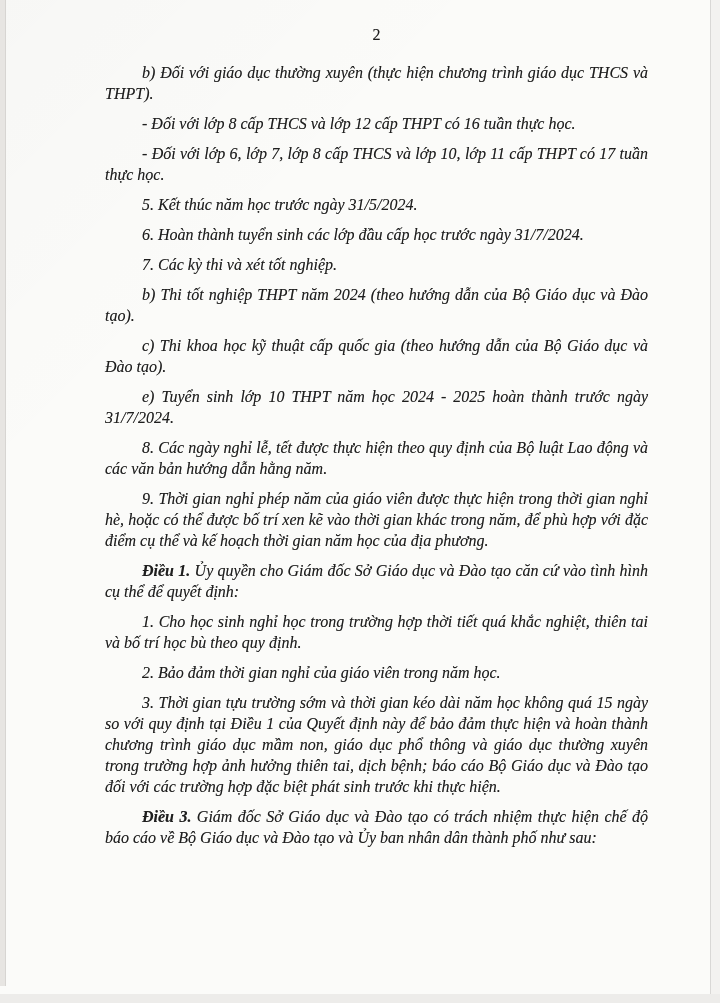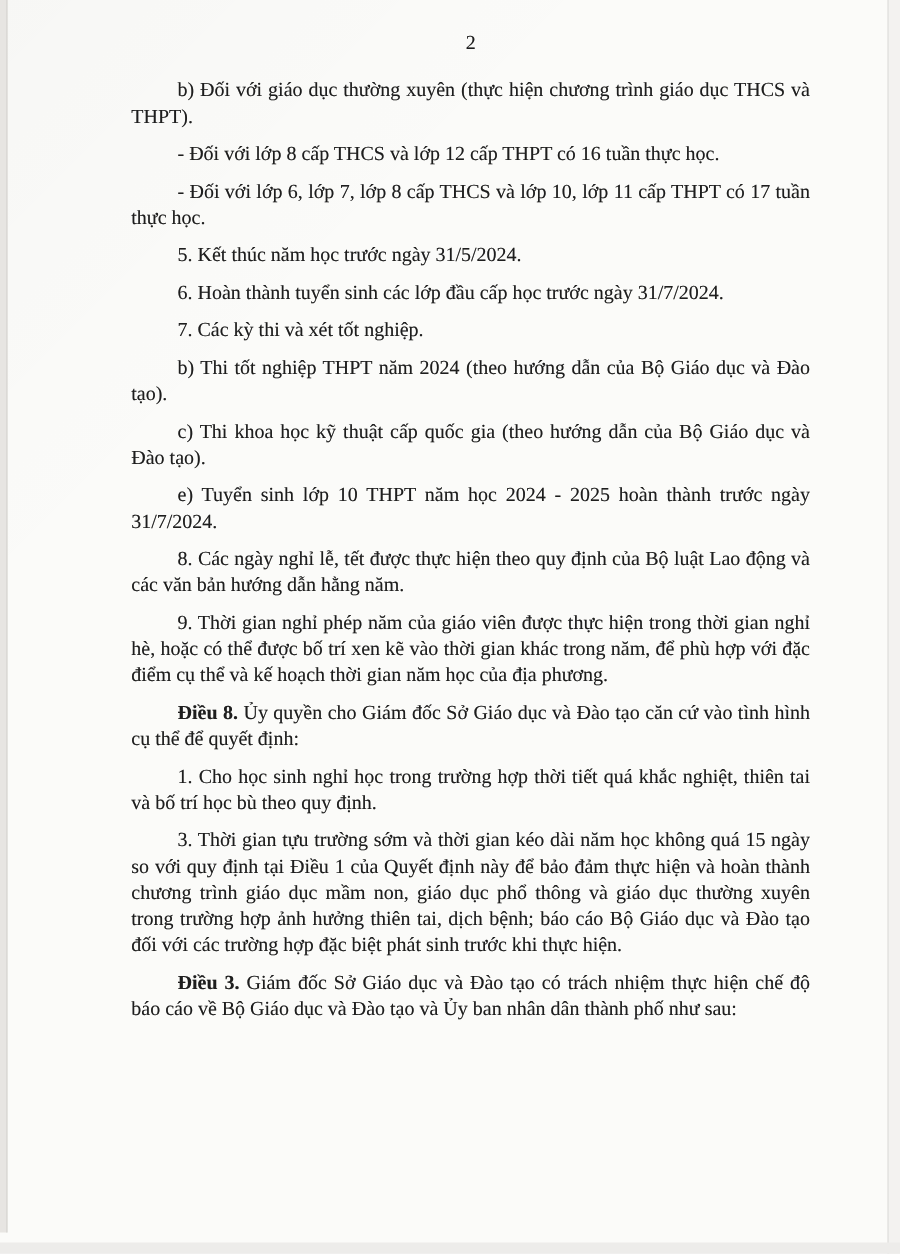--- a/index.html
+++ b/index.html
@@ -42,20 +42,21 @@
   }
   .page-number{
     position:absolute;top:24px;left:105px;width:543px;
     text-align:center;font-size:16px;line-height:21px;
     text-shadow:0 0 0.5px rgba(30,30,30,0.45);
   }
   .text-block{
     position:absolute;top:62px;left:105px;width:543px;
     font-size:16px;line-height:21px;text-align:justify;
     text-shadow:0 0 0.5px rgba(30,30,30,0.45);
+    font-style:italic;
   }
   .text-block p{
     margin:0 0 9px 0;
     text-indent:37px;
   }
   .text-block b{font-weight:bold;}
 </style>
 </head>
 <body>
 
@@ -72,18 +73,19 @@
     <p><span>- Đối với lớp 8 cấp THCS và lớp 12 cấp THPT có 16 tuần thực học.</span></p>
     <p><span>- Đối với lớp 6, lớp 7, lớp 8 cấp THCS và lớp 10, lớp 11 cấp THPT có 17 tuần thực học.</span></p>
     <p><span>5. Kết thúc năm học trước ngày 31/5/2024.</span></p>
     <p><span>6. Hoàn thành tuyển sinh các lớp đầu cấp học trước ngày 31/7/2024.</span></p>
     <p><span>7. Các kỳ thi và xét tốt nghiệp.</span></p>
     <p><span>b) Thi tốt nghiệp THPT năm 2024 (theo hướng dẫn của Bộ Giáo dục và Đào tạo).</span></p>
     <p><span>c) Thi khoa học kỹ thuật cấp quốc gia (theo hướng dẫn của Bộ Giáo dục và Đào tạo).</span></p>
     <p><span>e) Tuyển sinh lớp 10 THPT năm học 2024 - 2025 hoàn thành trước ngày 31/7/2024.</span></p>
     <p><span>8. Các ngày nghỉ lễ, tết được thực hiện theo quy định của Bộ luật Lao động và các văn bản hướng dẫn hằng năm.</span></p>
     <p><span>9. Thời gian nghỉ phép năm của giáo viên được thực hiện trong thời gian nghỉ hè, hoặc có thể được bố trí xen kẽ vào thời gian khác trong năm, để phù hợp với đặc điểm cụ thể và kế hoạch thời gian năm học của địa phương.</span></p>
-    <p><b>Điều 8.</b><span> Ủy quyền cho Giám đốc Sở Giáo dục và Đào tạo căn cứ vào tình hình cụ thể để quyết định:</span></p>
+    <p><b>Điều 1.</b><span> Ủy quyền cho Giám đốc Sở Giáo dục và Đào tạo căn cứ vào tình hình cụ thể để quyết định:</span></p>
     <p><span>1. Cho học sinh nghỉ học trong trường hợp thời tiết quá khắc nghiệt, thiên tai và bố trí học bù theo quy định.</span></p>
+    <p><span>2. Bảo đảm thời gian nghỉ của giáo viên trong năm học.</span></p>
     <p><span>3. Thời gian tựu trường sớm và thời gian kéo dài năm học không quá 15 ngày so với quy định tại Điều 1 của Quyết định này để bảo đảm thực hiện và hoàn thành chương trình giáo dục mầm non, giáo dục phổ thông và giáo dục thường xuyên trong trường hợp ảnh hưởng thiên tai, dịch bệnh; báo cáo Bộ Giáo dục và Đào tạo đối với các trường hợp đặc biệt phát sinh trước khi thực hiện.</span></p>
     <p><b>Điều 3.</b><span> Giám đốc Sở Giáo dục và Đào tạo có trách nhiệm thực hiện chế độ báo cáo về Bộ Giáo dục và Đào tạo và Ủy ban nhân dân thành phố như sau:</span></p>
   </div>
 </div>
 
 </body></html>

